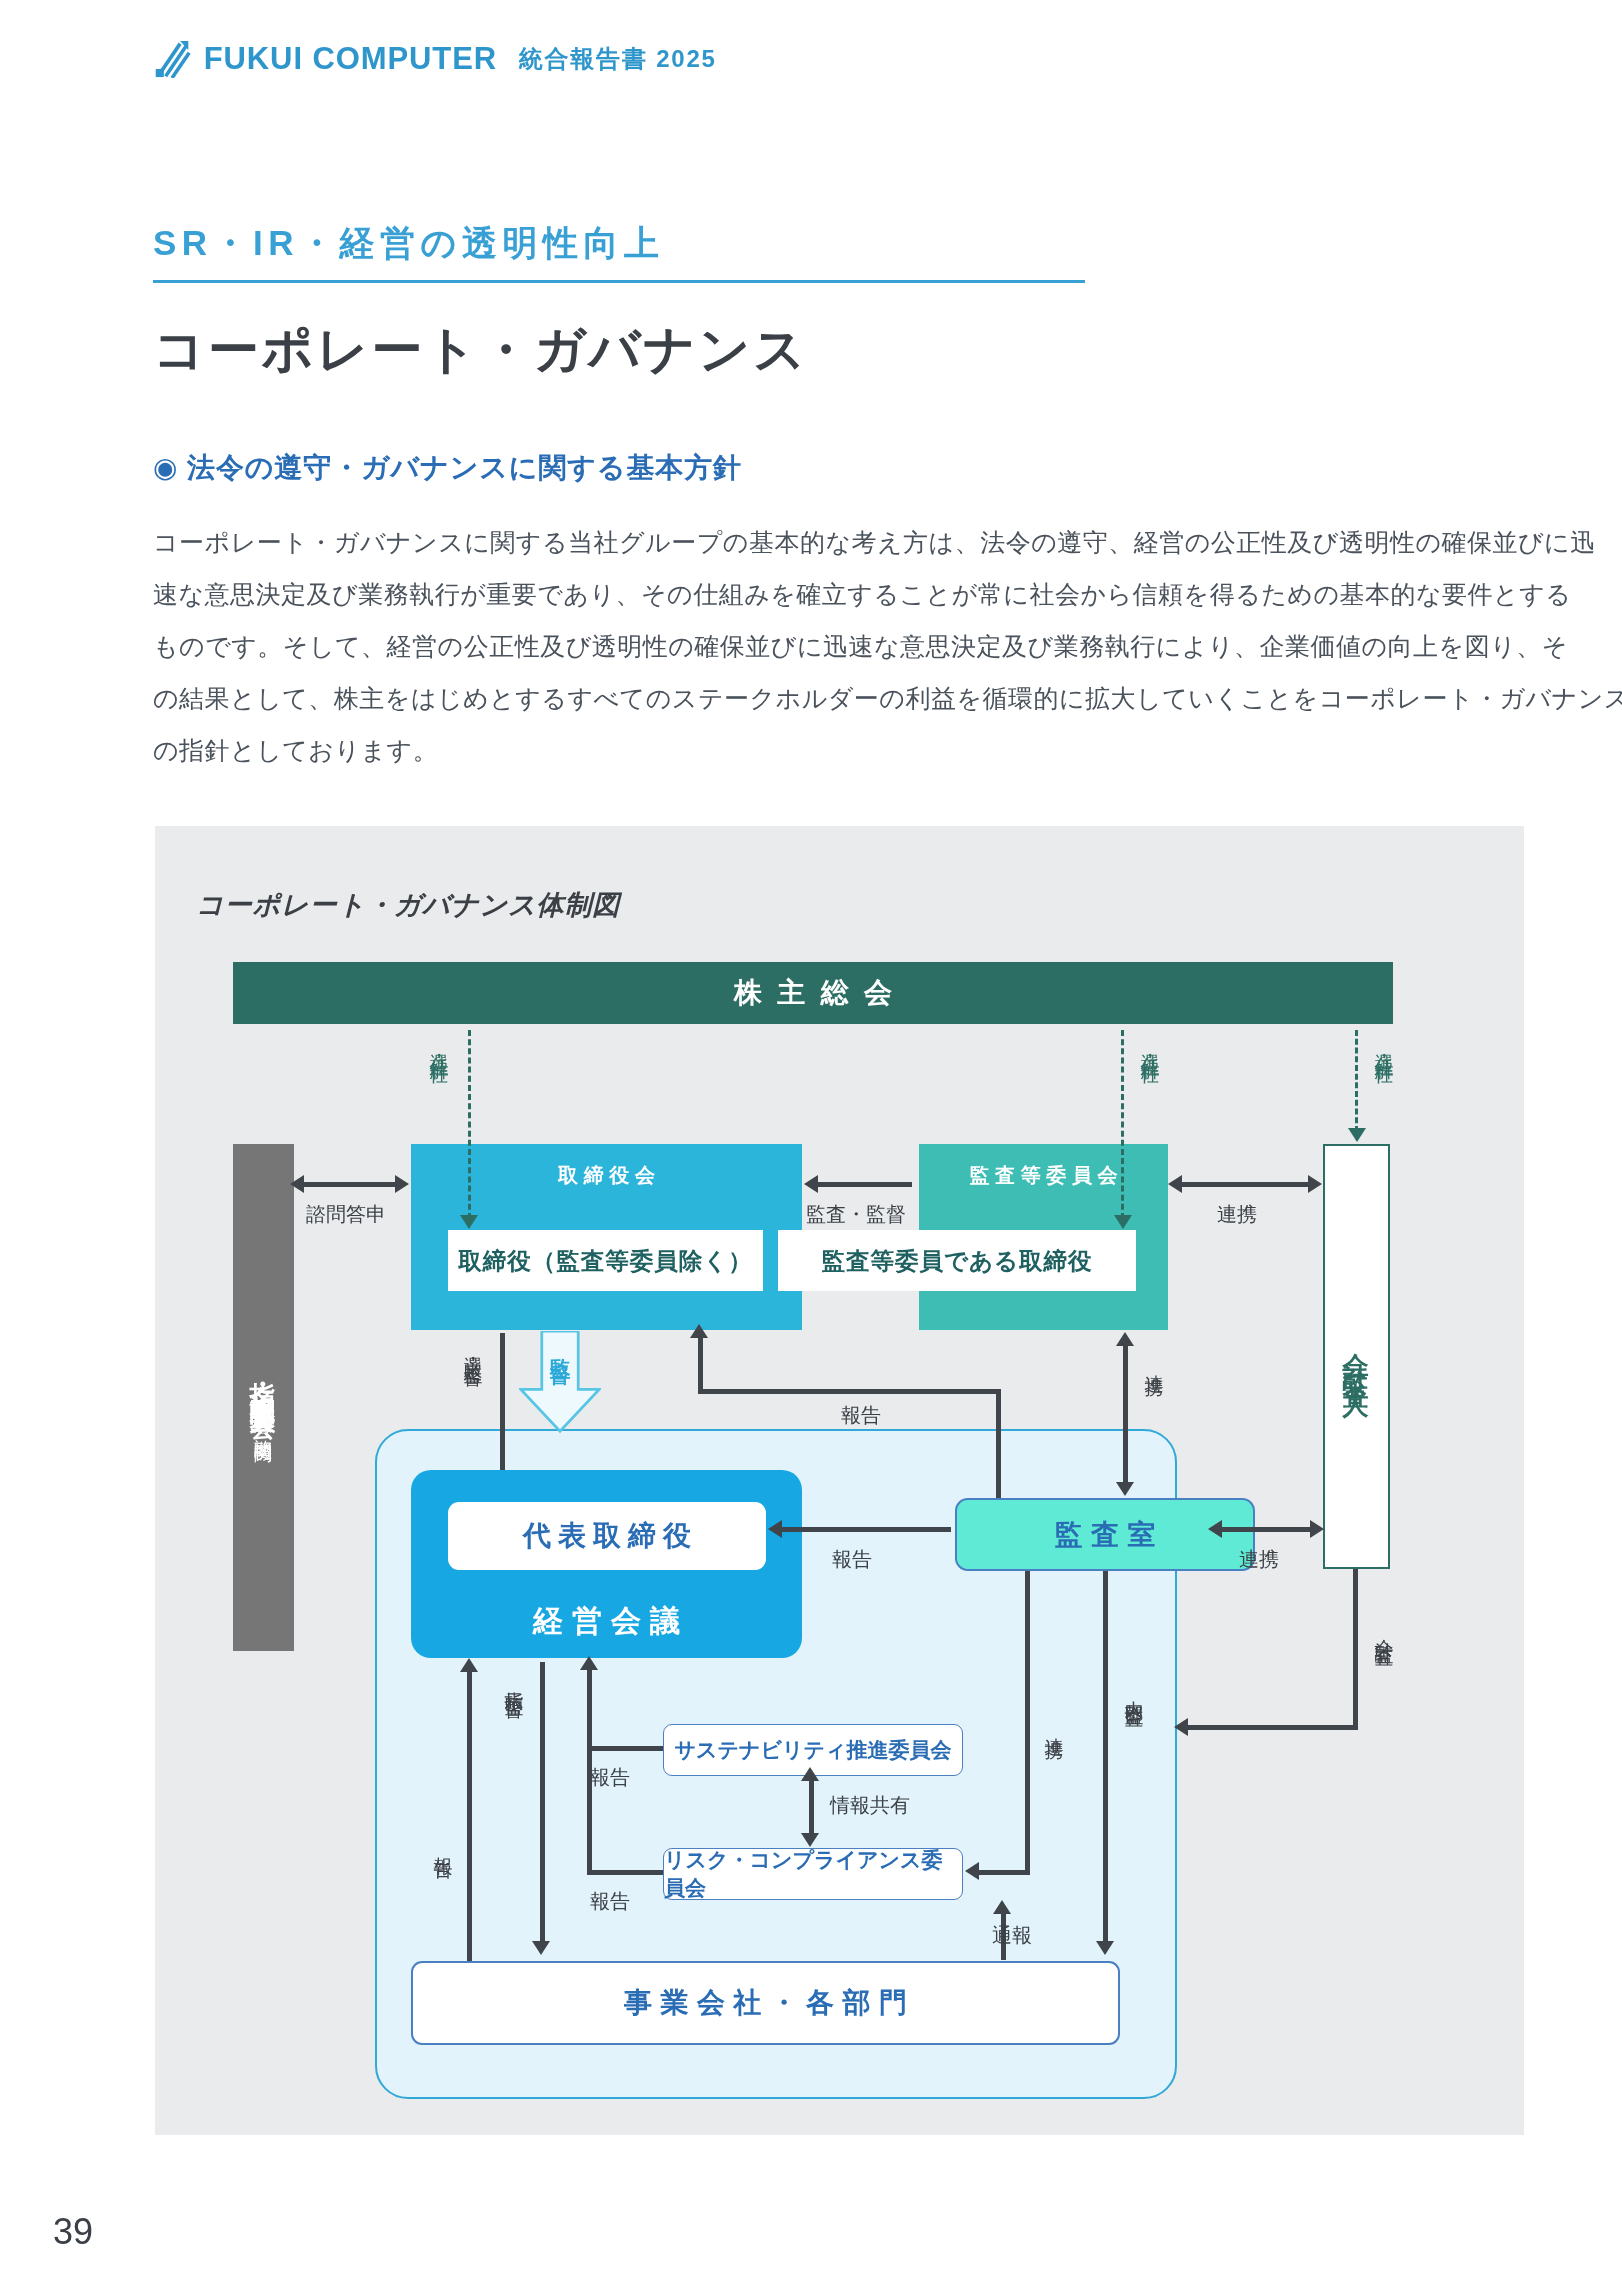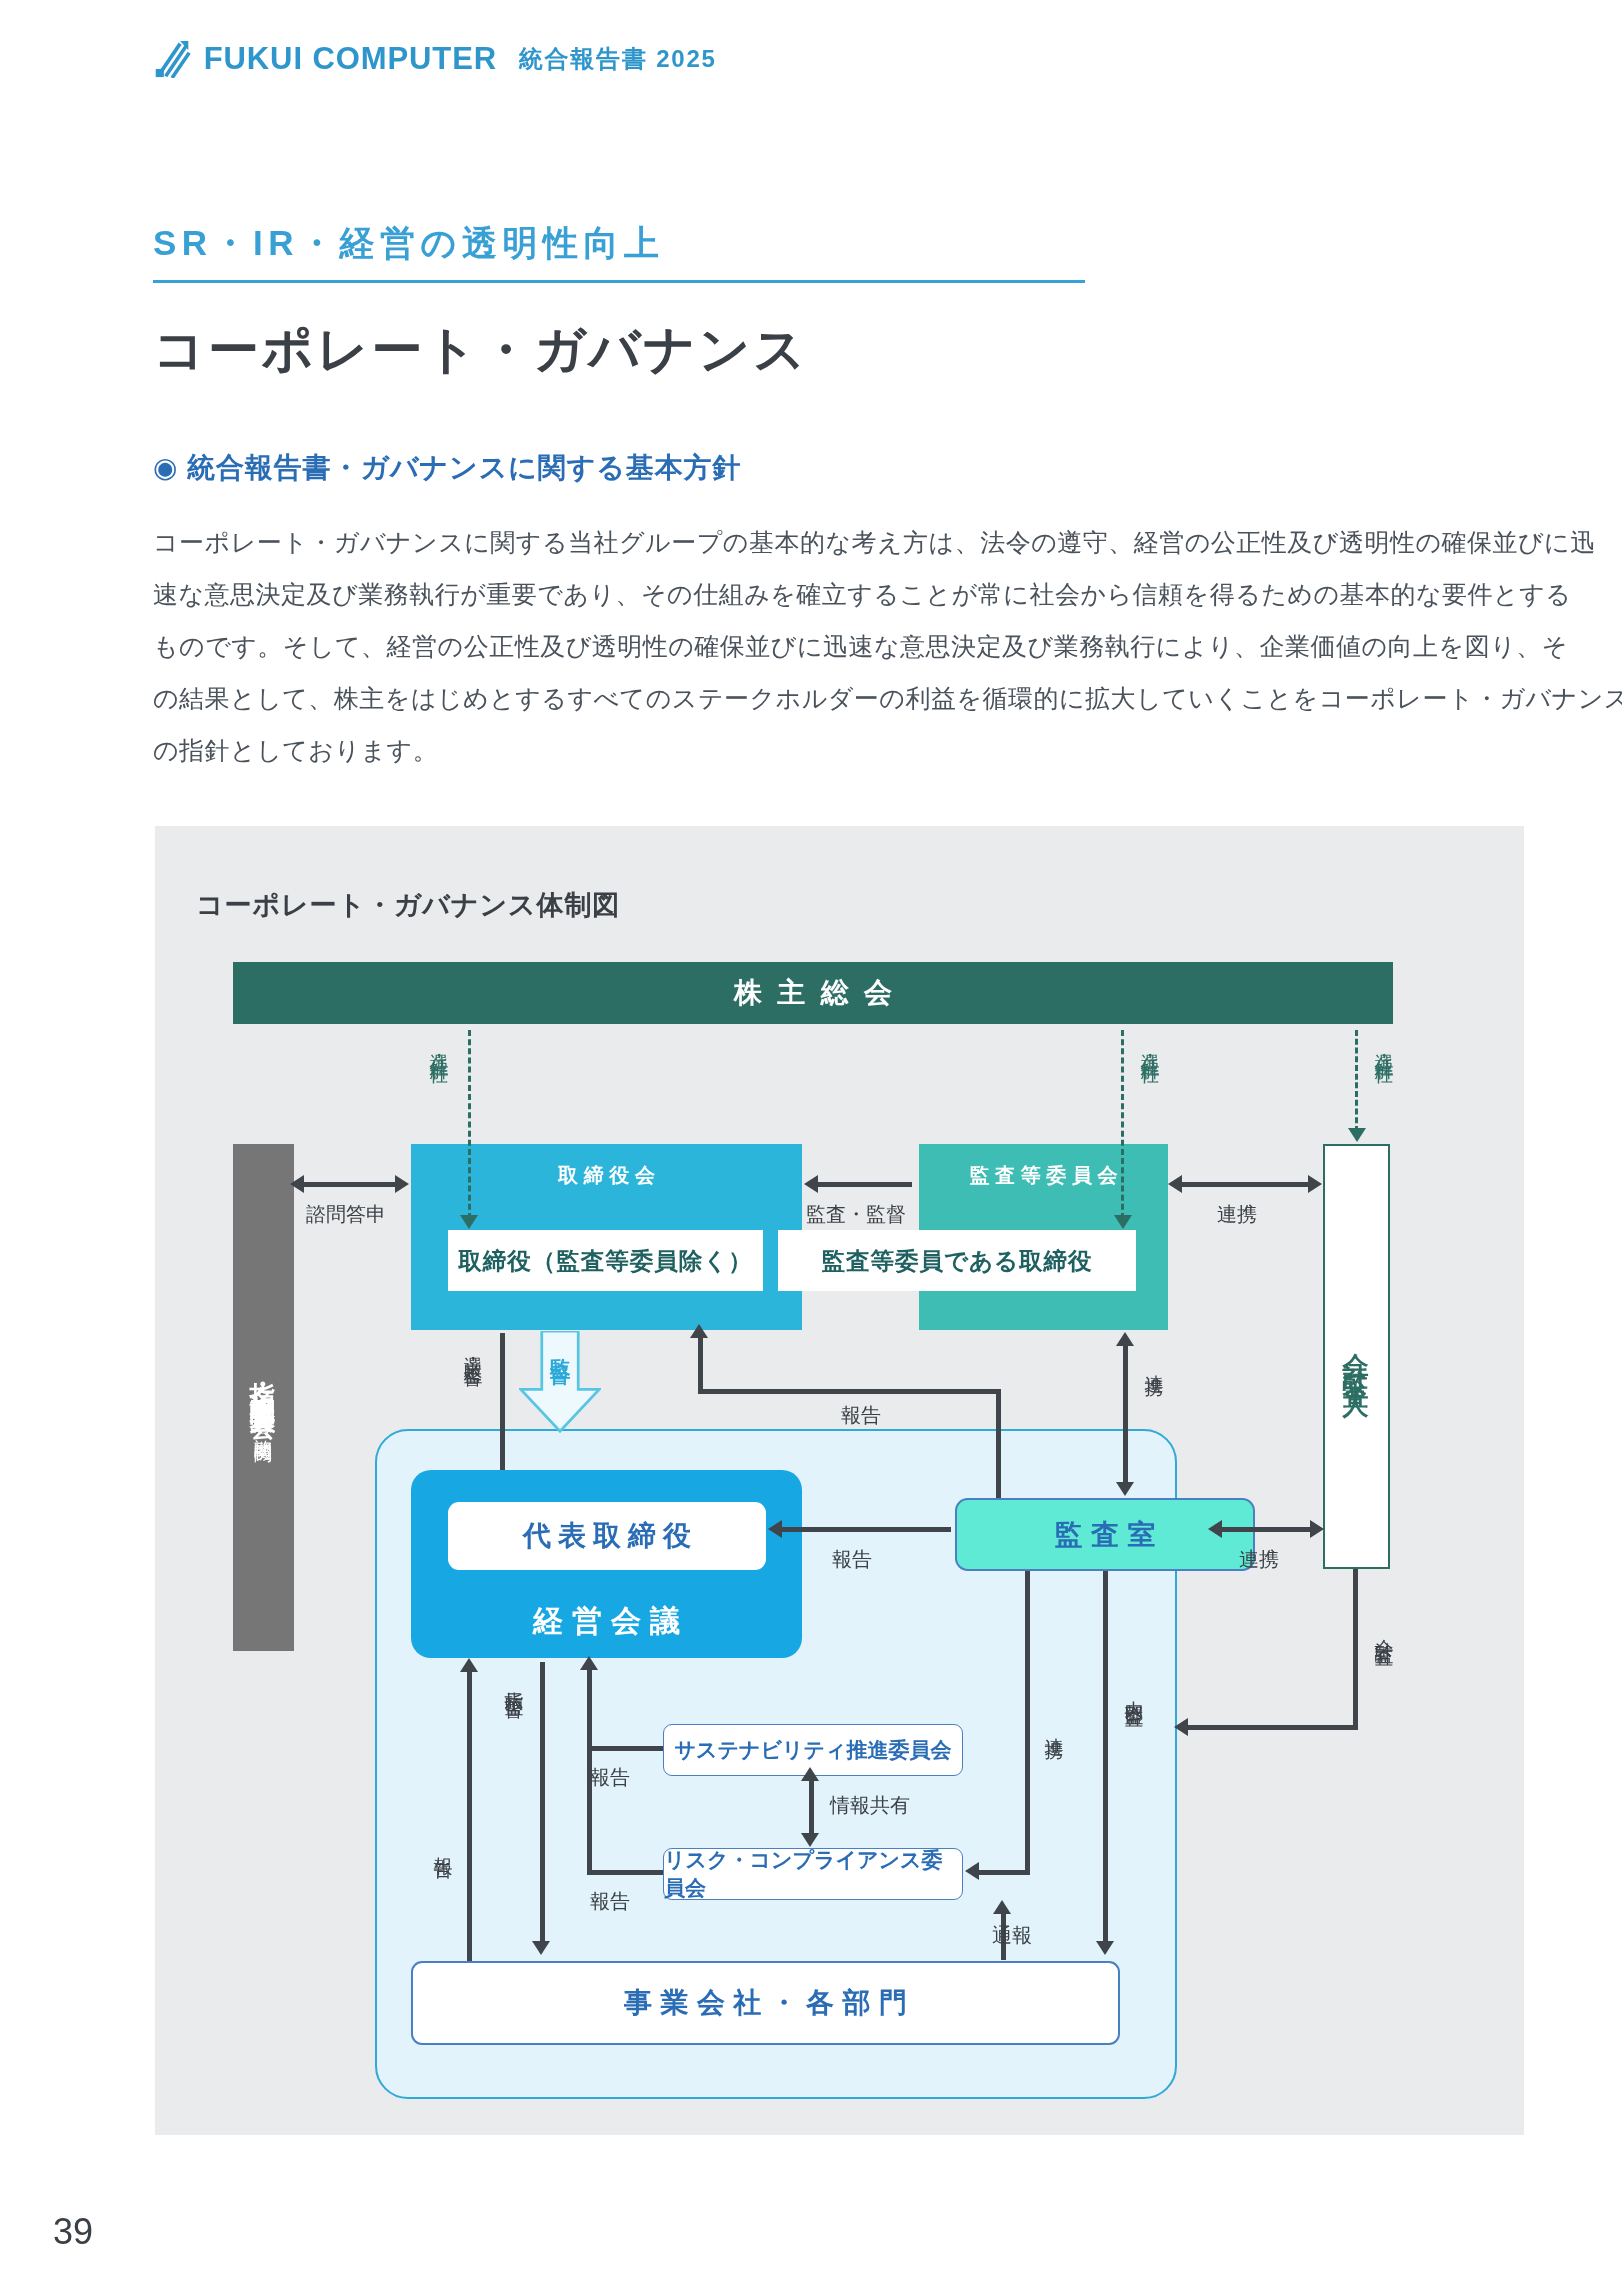--- a/index.html
+++ b/index.html
@@ -16,21 +16,21 @@
   
   .category{left:153px;top:220px;font-size:35px;font-weight:bold;color:#39a0d5;letter-spacing:5.5px;}
   .category-rule{left:153px;top:280px;width:932px;height:2.7px;background:#39a0d5;}
   .page-title{left:153px;top:316px;font-size:51px;font-weight:bold;color:#3b4046;letter-spacing:2.7px;}
   .subsection{left:153px;top:449px;font-size:28px;font-weight:bold;color:#2a6db5;letter-spacing:0.9px;}
   .body-text{left:153px;top:516px;width:1318px;font-size:25px;color:#4a525c;}
   .body-text div{height:52px;line-height:52px;white-space:nowrap;letter-spacing:0.5px;}
 
   
   .diagram{left:155px;top:826px;width:1369px;height:1309px;background:#e9ebec;}
-  .dg-title{left:41px;top:61px;font-size:27px;font-weight:bold;color:#3b4046;letter-spacing:0.9px;}
+  .dg-title{left:41px;top:61px;font-size:27px;font-weight:bold;color:#3b4046;letter-spacing:0.9px;font-style:italic;}
 
   .bar-shareholders{left:78px;top:136px;width:1160px;height:62px;background:#2c6e63;
       display:flex;align-items:center;justify-content:center;}
   .bar-shareholders span{color:#fff;font-weight:bold;font-size:28px;letter-spacing:0.55em;text-indent:0.55em;}
 
   .bar-nomination{left:78px;top:318px;width:61px;height:507px;background:#767676;
       display:flex;align-items:center;justify-content:center;}
   .vtext{writing-mode:vertical-rl;}
   .bar-nomination .vtext{color:#fff;text-align:center;}
   .nom-main{font-size:25.5px;font-weight:bold;letter-spacing:0.18em;}
@@ -103,21 +103,21 @@
       <line x1="14" y1="40" x2="37" y2="6" stroke="#2f96cc" stroke-width="4"></line>
       <line x1="21" y1="42" x2="40" y2="14" stroke="#2f96cc" stroke-width="4"></line>
     </svg>
     <span class="brand-text">FUKUI COMPUTER</span>
     <span class="doc-title">統合報告書 2025</span>
   </div>
 
   <div class="abs category">SR・IR・経営の透明性向上</div>
   <div class="abs category-rule"></div>
   <div class="abs page-title">コーポレート・ガバナンス</div>
-  <div class="abs subsection">◉ 統合報告書・ガバナンスに関する基本方針</div>
+  <div class="abs subsection">◉ 法令の遵守・ガバナンスに関する基本方針</div>
 
   <div class="abs body-text">
     <div>コーポレート・ガバナンスに関する当社グループの基本的な考え方は、法令の遵守、経営の公正性及び透明性の確保並びに迅</div>
     <div>速な意思決定及び業務執行が重要であり、その仕組みを確立することが常に社会から信頼を得るための基本的な要件とする</div>
     <div>ものです。そして、経営の公正性及び透明性の確保並びに迅速な意思決定及び業務執行により、企業価値の向上を図り、そ</div>
     <div>の結果として、株主をはじめとするすべてのステークホルダーの利益を循環的に拡大していくことをコーポレート・ガバナンス</div>
     <div>の指針としております。</div>
   </div>
 
   <div class="abs diagram">

